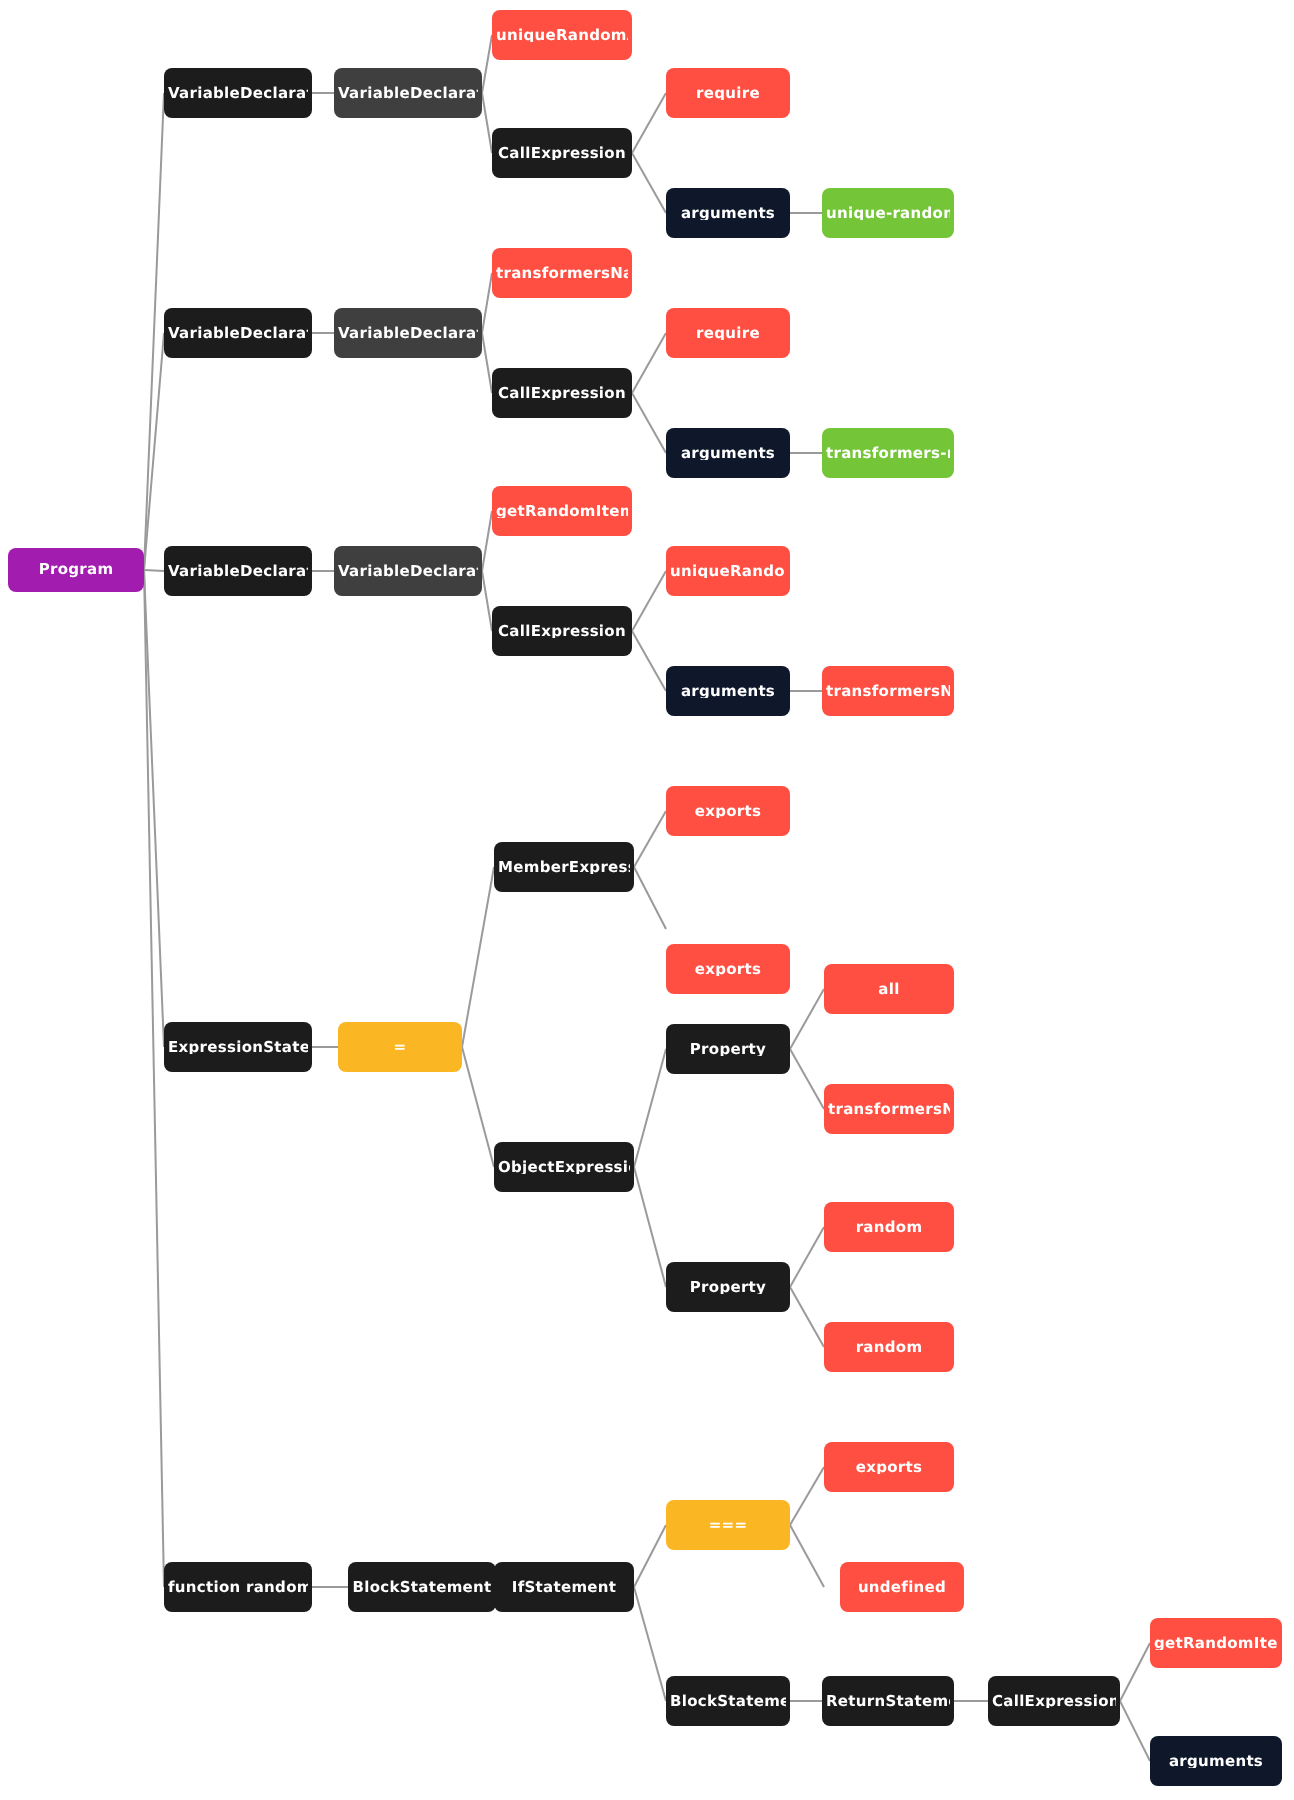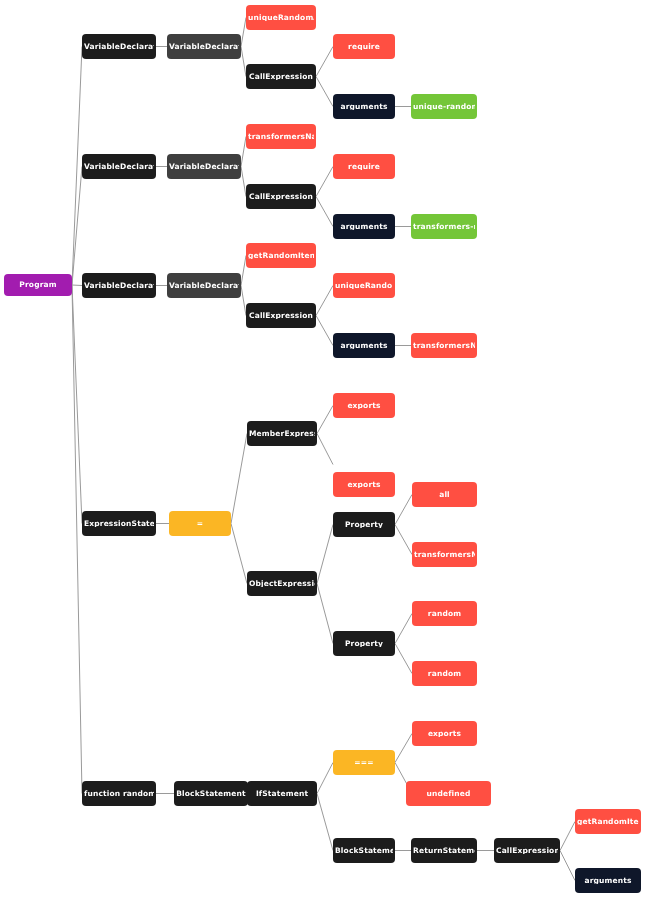--- a/index.html
+++ b/index.html
@@ -217,21 +217,21 @@
       </div>
       <div class="ast-node t-stmt" style="left: 247px; top: 781px; width: 70px; height: 25px;">
         <span>IfStatement</span>
       </div>
       <div class="ast-node t-operator" style="left: 333px; top: 750px; width: 62px; height: 25px;">
         <span>===</span>
       </div>
       <div class="ast-node t-ident" style="left: 412px; top: 721px; width: 65px; height: 25px;">
         <span>exports</span>
       </div>
-      <div class="ast-node t-ident" style="left: 406px; top: 781px; width: 85px; height: 25px;">
+      <div class="ast-node t-ident" style="left: 420px; top: 781px; width: 62px; height: 25px;">
         <span>undefined</span>
       </div>
       <div class="ast-node t-stmt" style="left: 333px; top: 838px; width: 62px; height: 25px;">
         <span>BlockStatement</span>
       </div>
       <div class="ast-node t-stmt" style="left: 411px; top: 838px; width: 66px; height: 25px;">
         <span>ReturnStatement</span>
       </div>
       <div class="ast-node t-stmt" style="left: 494px; top: 838px; width: 66px; height: 25px;">
         <span>CallExpression</span>

